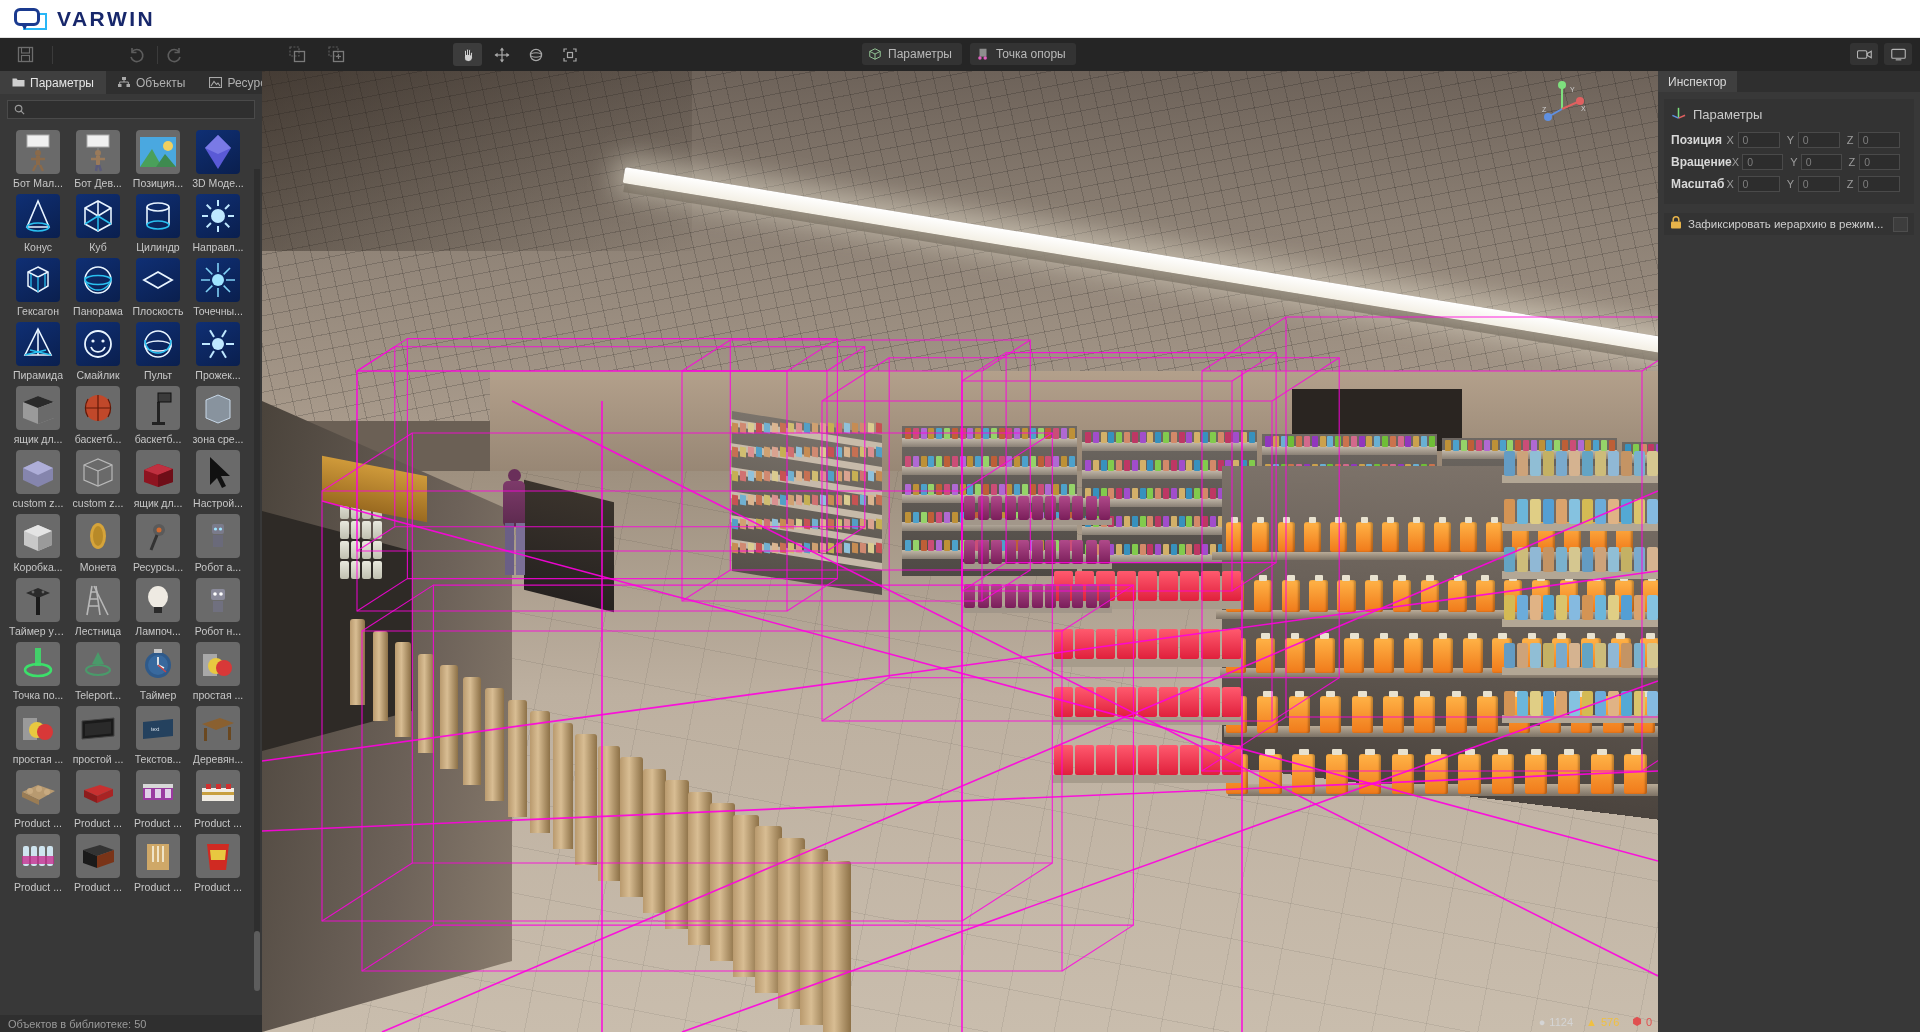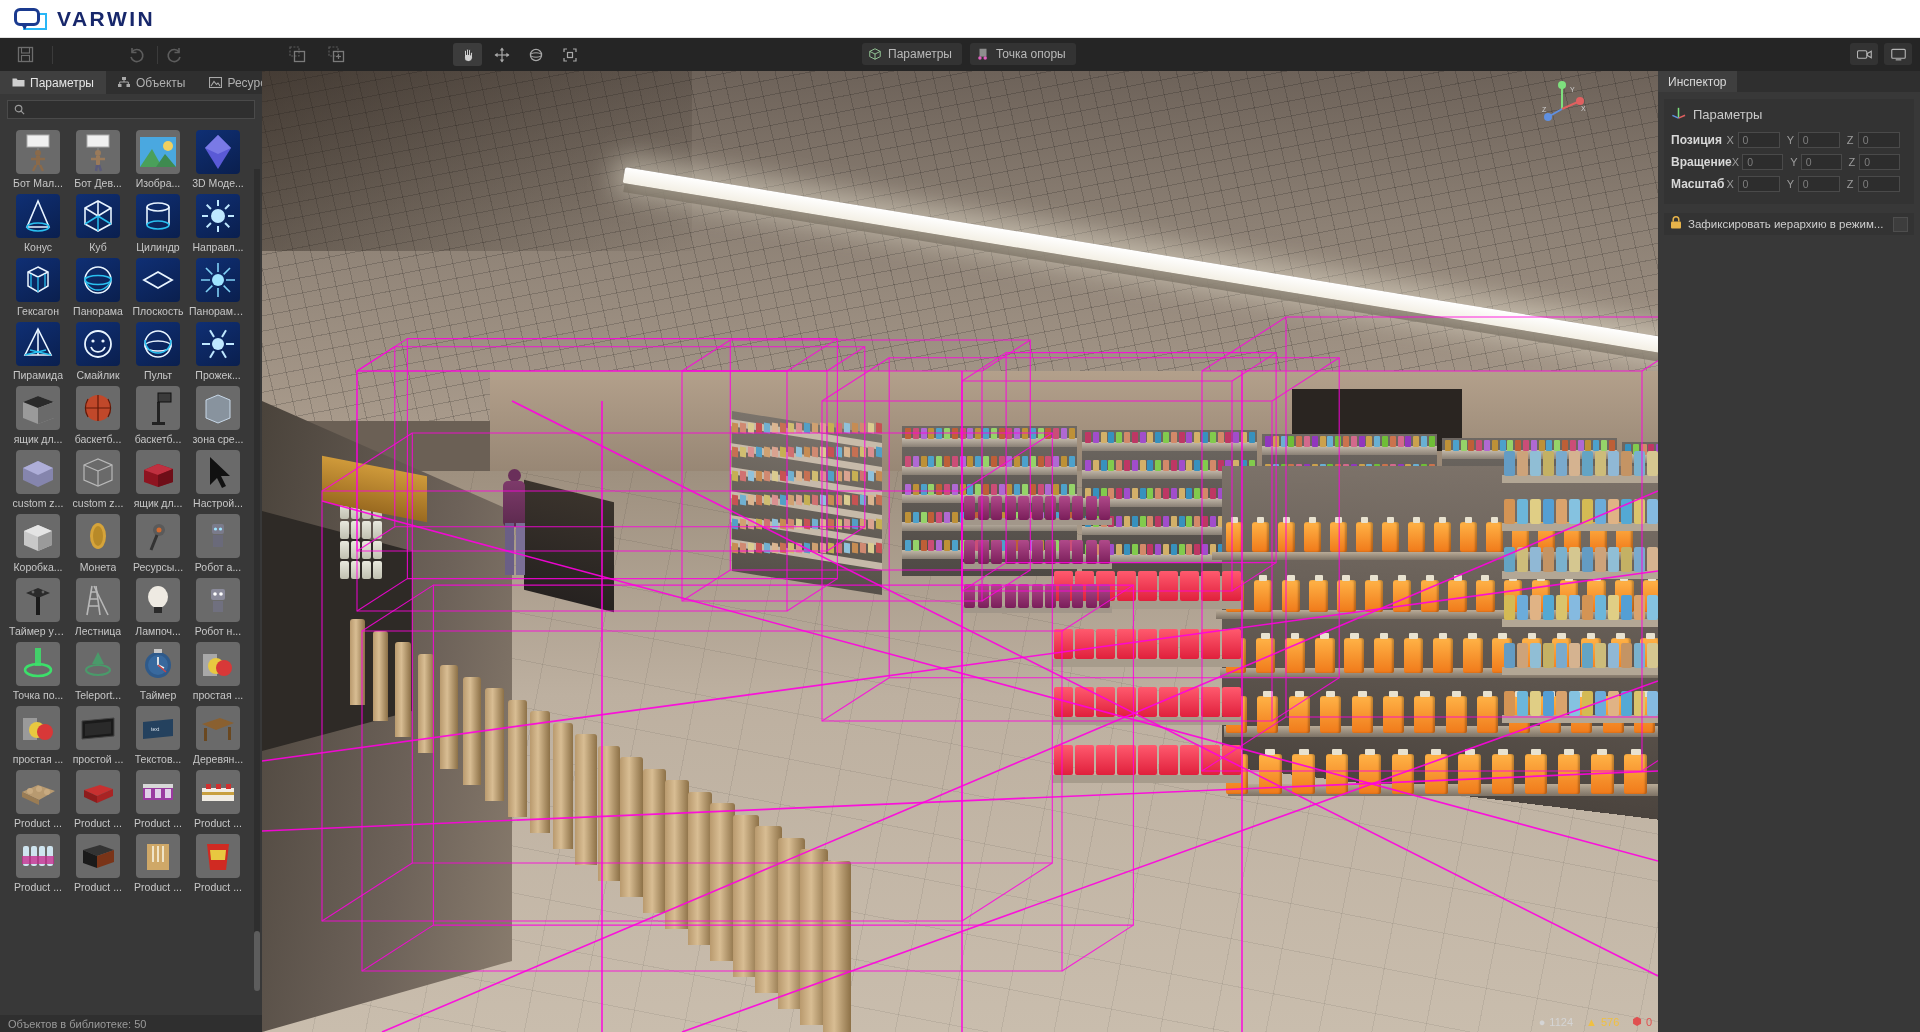--- a/index.html
+++ b/index.html
@@ -464,21 +464,21 @@
       </div>
       <div class="libitem">
         <div class="libthumb grey">
           <svg width="40" height="40" viewBox="0 0 40 40">
             <rect x="2" y="5" width="36" height="30" fill="#4aa8e0"></rect>
             <circle cx="30" cy="14" r="5" fill="#f0d060"></circle>
             <polygon points="2,35 14,17 24,35" fill="#4aa05a"></polygon>
             <polygon points="18,35 27,22 38,35" fill="#3f8a50"></polygon>
           </svg>
         </div>
-        <div class="liblabel">Изобра...</div>
+        <div class="liblabel">Позиция...</div>
       </div>
       <div class="libitem">
         <div class="libthumb blue">
           <svg width="40" height="40" viewBox="0 0 40 40">
             <polygon points="20,3 33,16 20,37 7,16" fill="#5a5ad6"></polygon>
             <polygon points="20,3 33,16 20,22 7,16" fill="#7a7ae6"></polygon>
           </svg>
         </div>
         <div class="liblabel">3D Моде...</div>
       </div>
@@ -584,21 +584,21 @@
               <line x1="25.65685424949238" y1="25.65685424949238" x2="32.020815280171306" y2="32.020815280171306"></line>
               <line x1="20" y1="28" x2="20" y2="37"></line>
               <line x1="14.34314575050762" y1="25.65685424949238" x2="7.979184719828693" y2="32.020815280171306"></line>
               <line x1="12" y1="20" x2="3" y2="20.000000000000004"></line>
               <line x1="14.343145750507619" y1="14.34314575050762" x2="7.979184719828689" y2="7.979184719828693"></line>
               <line x1="20" y1="12" x2="19.999999999999996" y2="3"></line>
               <line x1="25.65685424949238" y1="14.343145750507619" x2="32.020815280171306" y2="7.979184719828689"></line>
             </g>
           </svg>
         </div>
-        <div class="liblabel">Панорама...</div>
+        <div class="liblabel">Точечны...</div>
       </div>
       <div class="libitem">
         <div class="libthumb blue">
           <svg width="40" height="40" viewBox="0 0 40 40">
             <g fill="none" stroke="#e8f4ff" stroke-width="1.6">
               <polygon points="20,5 33,31 7,31"></polygon>
               <line x1="20" y1="5" x2="20" y2="31"></line>
             </g>
             <g stroke="#29c0f0" stroke-width="1.4">
               <line x1="7" y1="31" x2="28" y2="26"></line>

